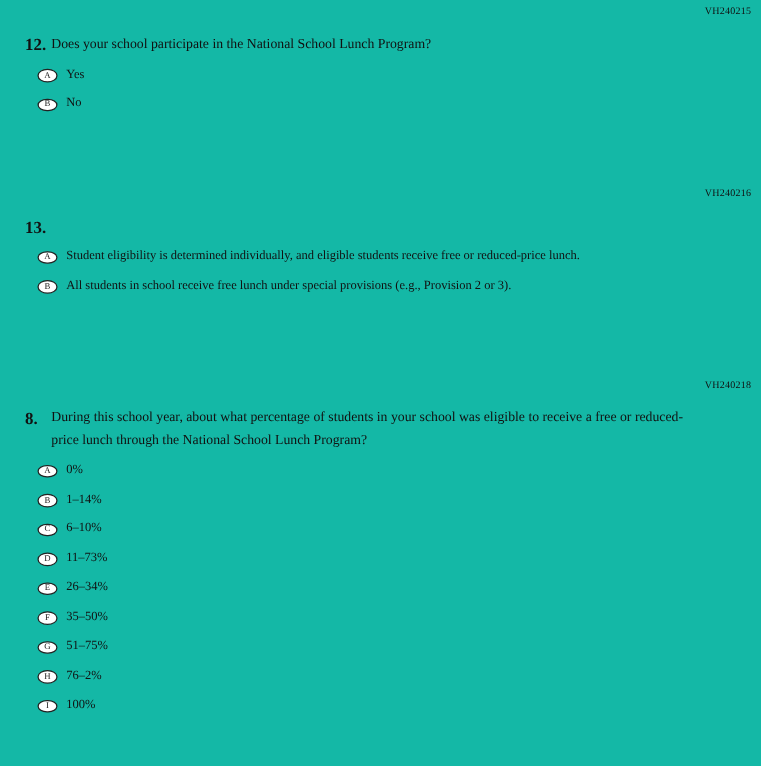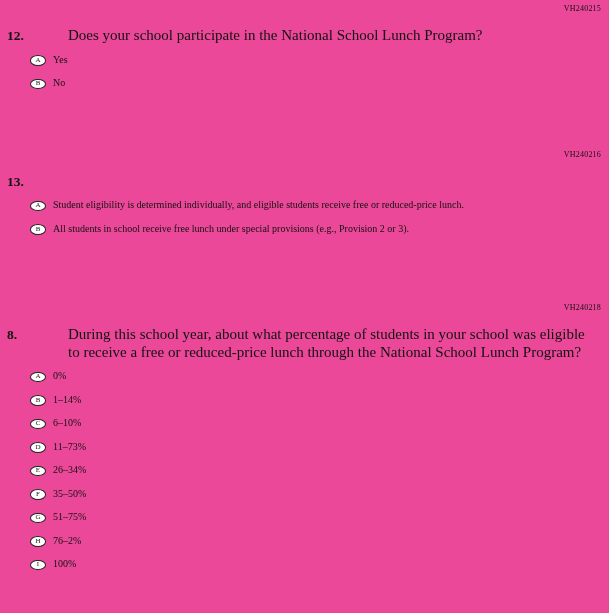--- a/index.html
+++ b/index.html
@@ -10,21 +10,21 @@
   body {
     width: 609px;
     height: 613px;
     font-family: "Liberation Serif", "DejaVu Serif", serif;
     color: #111111;
   }
   .page {
     position: relative;
     width: 609px;
     height: 613px;
-    background: #ec4899;
+    background: #14b8a6;
     overflow: hidden;
   }
   .section {
     position: absolute;
     left: 0;
     right: 0;
   }
   .code {
     text-align: right;
     padding-right: 8px;
@@ -35,30 +35,29 @@
     line-height: 10px;
   }
   .qrow {
     display: flex;
     align-items: flex-start;
     margin-top: 13px;
   }
   .qnum {
     flex: none;
     width: 21px;
-    margin-left: 7px;
+    margin-left: 20px;
     font-weight: bold;
     font-size: 13.5px;
     line-height: 17px;
   }
   .qtext {
-    font-size: 15px;
+    font-size: 11px;
     line-height: 17.5px;
     max-width: 520px;
-    margin-left: 40px;
   }
   .opts {
     margin-top: 1px;
   }
   .opt {
     display: flex;
     align-items: flex-start;
     margin-left: 30px;
     margin-top: 7px;
   }

